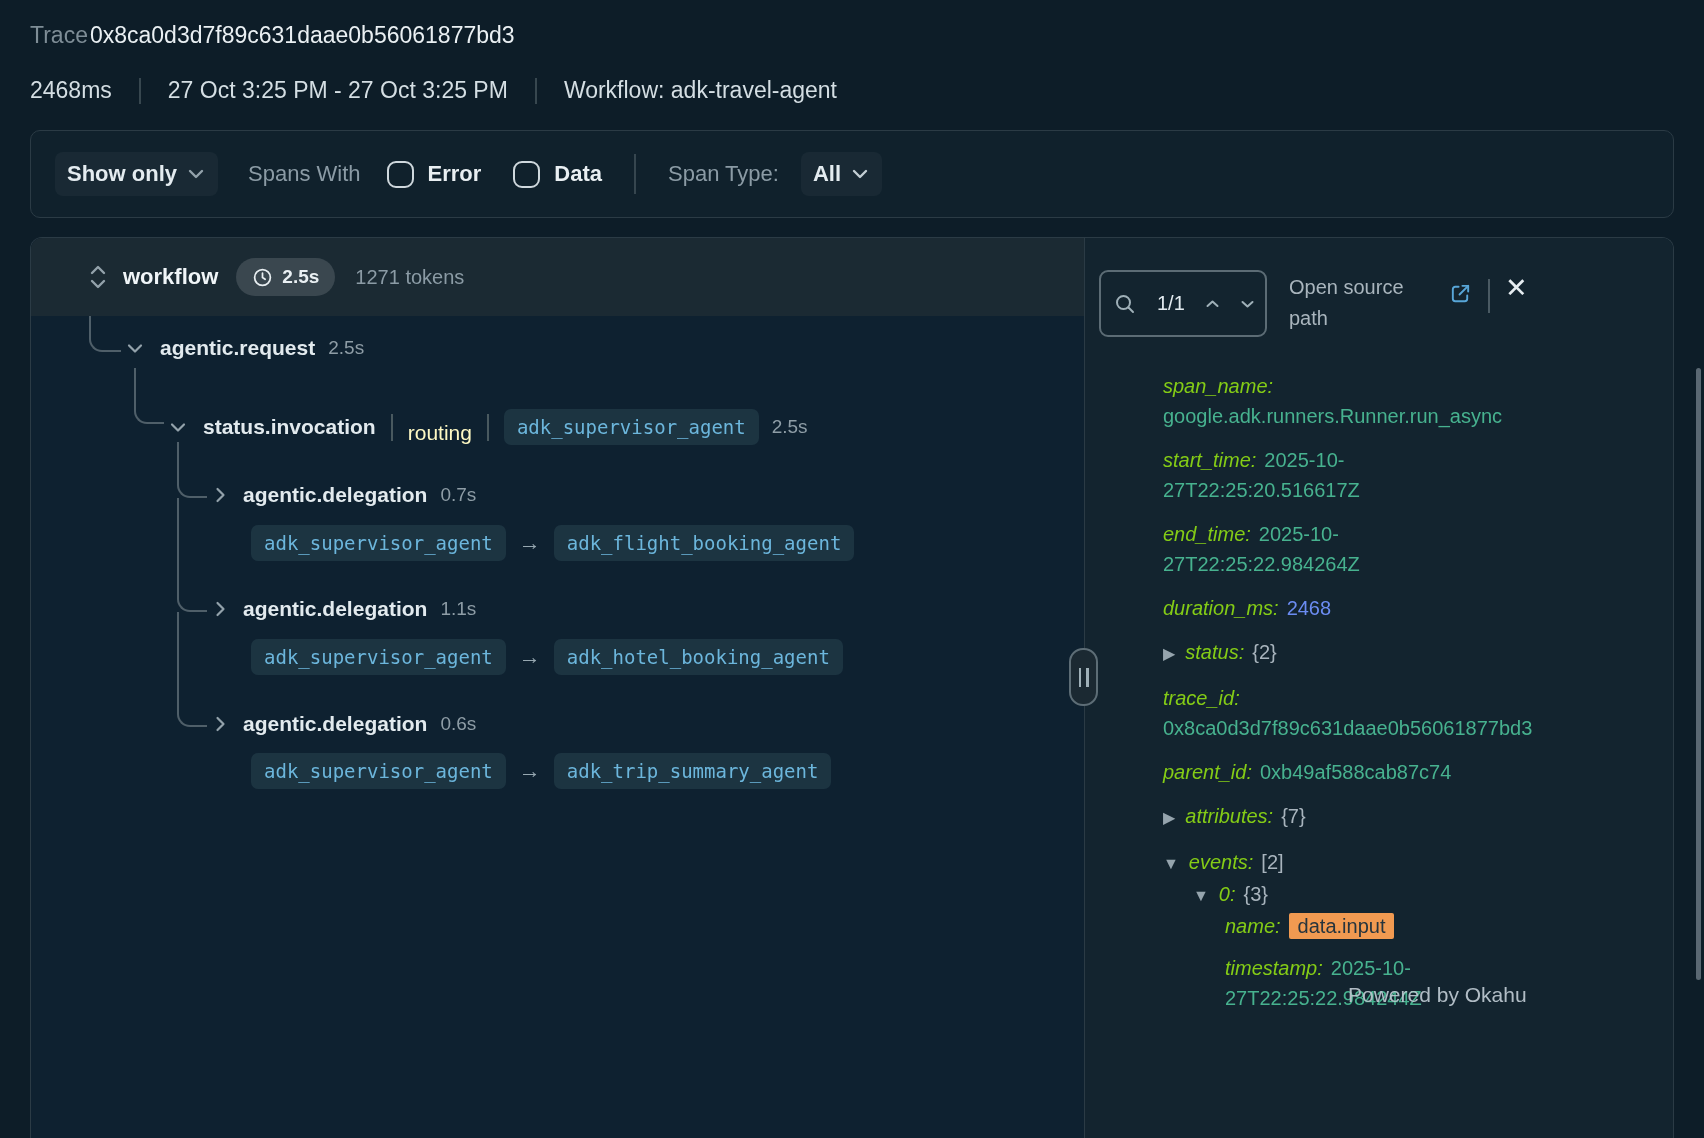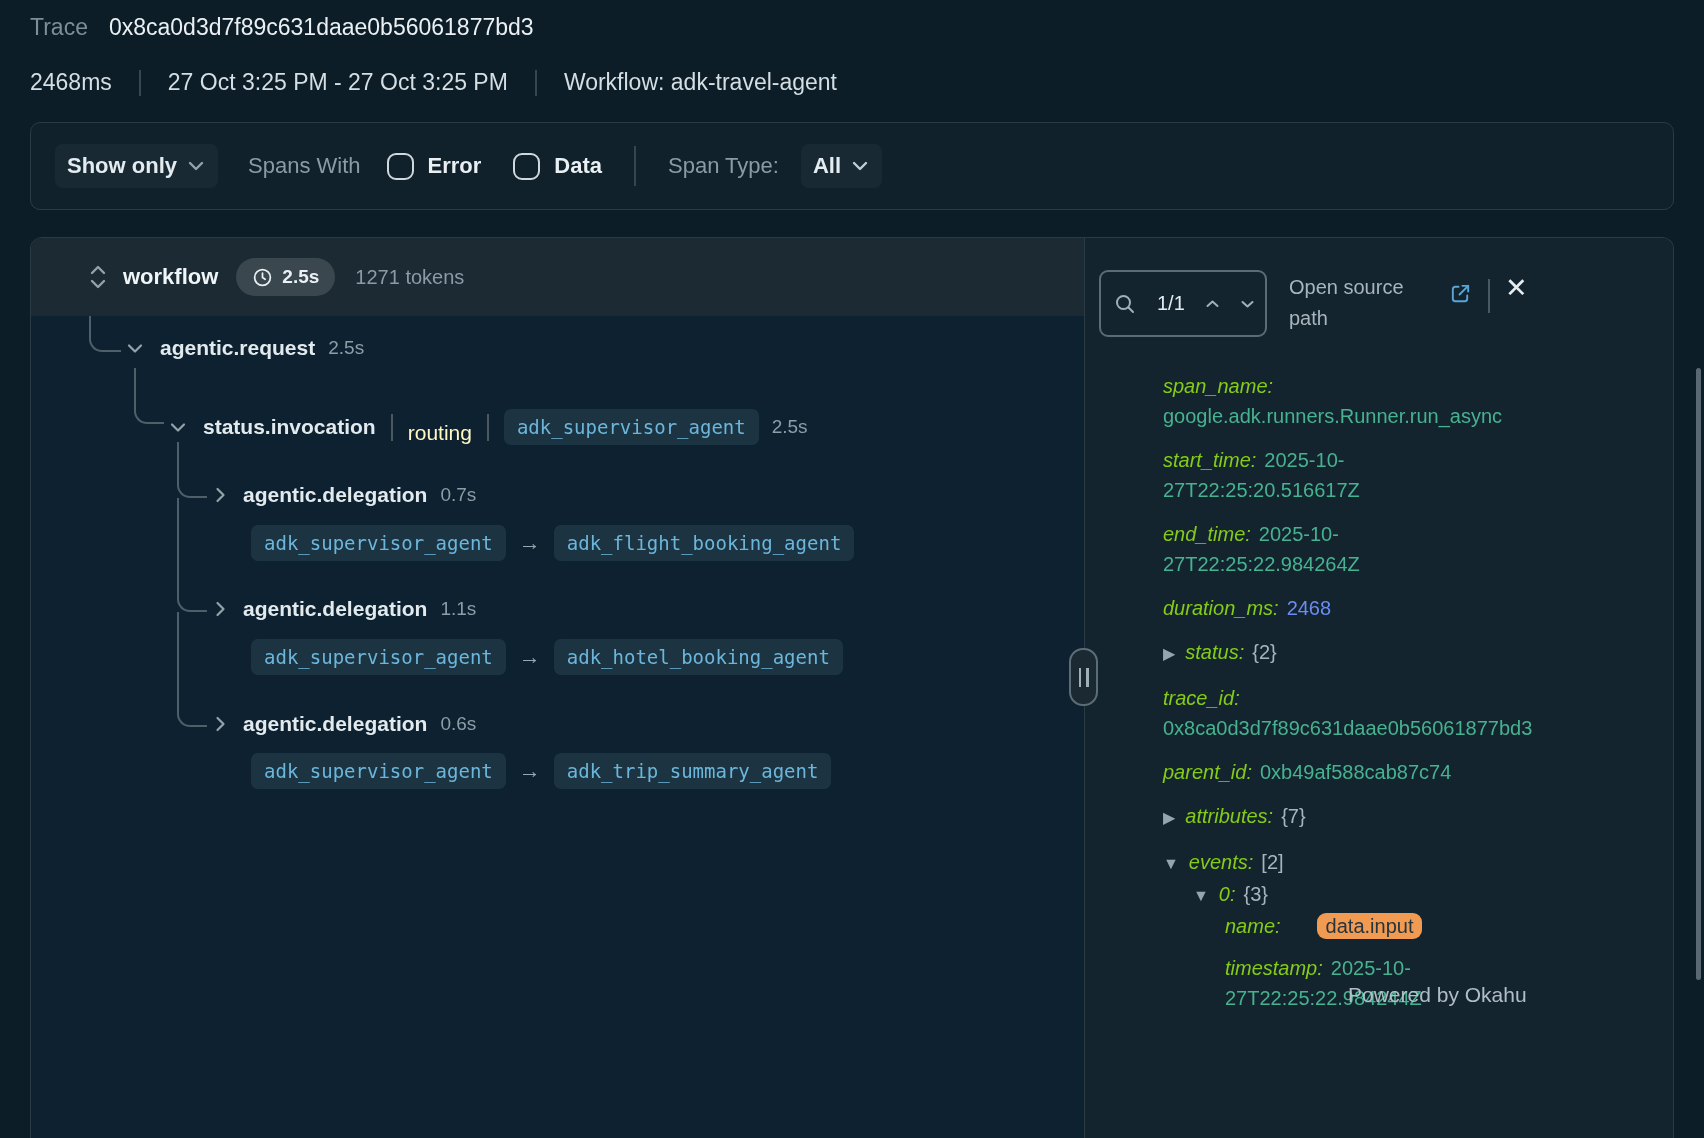--- a/index.html
+++ b/index.html
@@ -5,21 +5,21 @@
   * { margin:0; padding:0; box-sizing:border-box; }
   html,body { width:1704px; height:1138px; }
   body {
     position:relative; overflow:hidden;
     background:#0d1d28;
     font-family:"Liberation Sans", sans-serif;
     color:#dfe8ec;
   }
   
   .page-head { padding:14px 30px 0 30px; }
-  .trace-row { display:flex; align-items:baseline; gap:21px; font-size:23px; }
+  .trace-row { display:flex; align-items:baseline; gap:2px; font-size:23px;margin-top:8px; }
   .trace-label { color:#7e8d96; }
   .trace-id { color:#eaf0f3; }
   .meta-row { display:flex; align-items:center; margin-top:28px; font-size:23px; color:#d4dee3; }
   .meta-sep { width:2px; height:26px; background:#37474f; margin:0 27px; }
   
   .filter-bar {
     margin:26px 30px 0 30px; height:88px;
     border:1px solid #2b3b45; border-radius:10px; background:#10212c;
     display:flex; align-items:center; padding:0 24px; font-size:22px;
   }
@@ -91,21 +91,21 @@
   .dk { color:#84cc16; margin-right:8px;font-style:italic; }
   .dgreen { color:#47b28f; }
   .dblue { color:#6b8cf2; }
   .dgray { color:#a8b4bd; }
   .dblock { display:block; }
   .nowrapclip { white-space:nowrap; overflow:hidden; }
   .tri { color:#95a4ad; font-size:16px; margin-right:10px; display:inline-block; }
   .ind1 { padding-left:30px; }
   .ind2 { padding-left:62px; }
   .ts-row { margin-top:12px; }
-  .badge { background:#f19a51; color:#26343d; border-radius:9px; padding:2px 9px;margin-left:28px; }
+  .badge { background:#f19a51; color:#26343d; border-radius:2px; padding:2px 9px; }
   
   .resize-handle {
     position:absolute; left:1069px; top:648px; width:29px; height:58px;
     background:#1b2932; border:2px solid #5d6d76; border-radius:14px;
     display:flex; align-items:center; justify-content:center; gap:5px; z-index:5;
   }
   .resize-handle i { display:block; width:2.5px; height:19px; background:#9fb0b8; }
   .page-scrollbar { position:absolute; right:3px; top:368px; width:5px; height:612px;
                     background:rgba(168,180,190,0.5); border-radius:3px; z-index:6; }
   .watermark { position:absolute; left:1348px; top:983px; font-size:21px;

